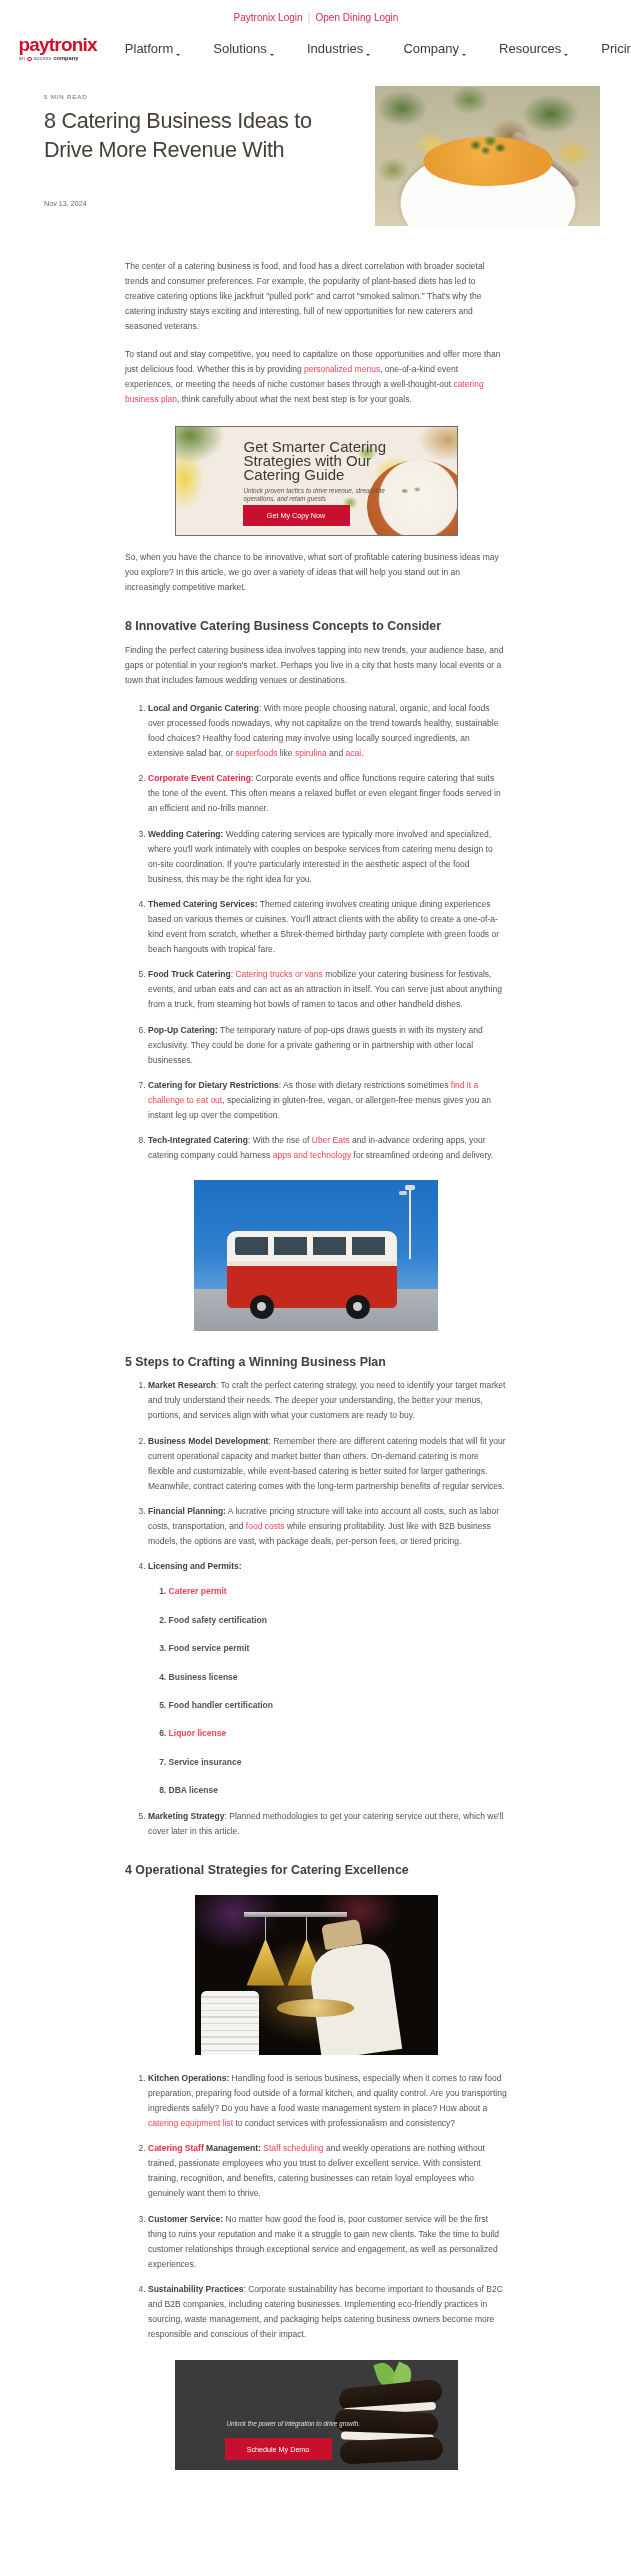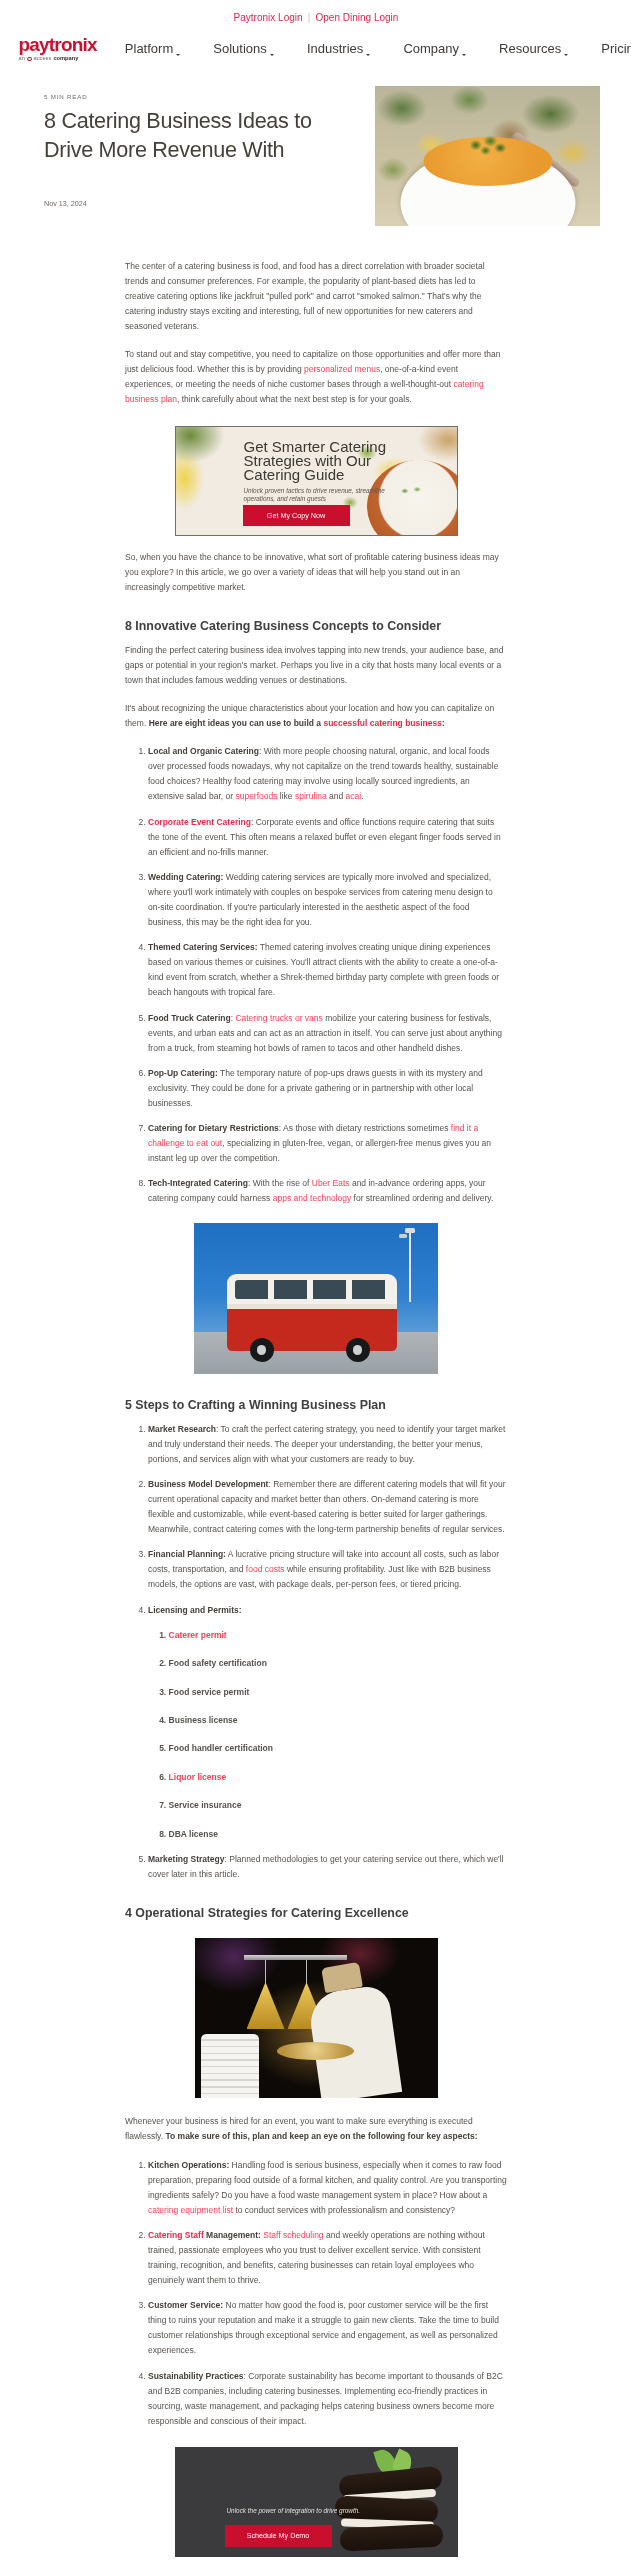--- a/index.html
+++ b/index.html
@@ -225,21 +225,20 @@
     <span class="tbowl"></span>
     <div class="cta-heading">Get Smarter Catering Strategies with Our Catering Guide</div>
     <div class="cta-sub">Unlock proven tactics to drive revenue, streamline operations, and retain guests</div>
     <button class="cta-btn">Get My Copy Now</button>
   </div>
 
   <p class="body-p"><span>So, when you have the chance to be innovative, what sort of profitable catering business ideas may you explore? In this article, we go over a variety of ideas that will help you stand out in an increasingly competitive market.</span></p>
 
   <h2>8 Innovative Catering Business Concepts to Consider</h2>
   <p class="body-p"><span>Finding the perfect catering business idea involves tapping into new trends, your audience base, and gaps or potential in your region's market. Perhaps you live in a city that hosts many local events or a town that includes famous wedding venues or destinations.</span></p>
-  <p class="body-p"><span>It's about recognizing the unique characteristics about your location and how you can capitalize on them. </span><span class="b">Here are eight ideas you can use to build a </span><a href="#" class="lnk b">successful catering business</a><span class="b">:</span></p>
   <ol class="main-list">
       <li><span class="b">Local and Organic Catering</span><span>: With more people choosing natural, organic, and local foods over processed foods nowadays, why not capitalize on the trend towards healthy, sustainable food choices? Healthy food catering may involve using locally sourced ingredients, an extensive salad bar, or </span><a href="#" class="lnk">superfoods</a><span> like </span><a href="#" class="lnk">spirulina</a><span> and </span><a href="#" class="lnk">acai</a><span>.</span></li>
       <li><a href="#" class="lnk b">Corporate Event Catering</a><span>: Corporate events and office functions require catering that suits the tone of the event. This often means a relaxed buffet or even elegant finger foods served in an efficient and no-frills manner.</span></li>
       <li><span class="b">Wedding Catering:</span><span> Wedding catering services are typically more involved and specialized, where you'll work intimately with couples on bespoke services from catering menu design to on-site coordination. If you're particularly interested in the aesthetic aspect of the food business, this may be the right idea for you.</span></li>
       <li><span class="b">Themed Catering Services:</span><span> Themed catering involves creating unique dining experiences based on various themes or cuisines. You'll attract clients with the ability to create a one-of-a-kind event from scratch, whether a Shrek-themed birthday party complete with green foods or beach hangouts with tropical fare.</span></li>
       <li><span class="b">Food Truck Catering</span><span>: </span><a href="#" class="lnk">Catering trucks or vans</a><span> mobilize your catering business for festivals, events, and urban eats and can act as an attraction in itself. You can serve just about anything from a truck, from steaming hot bowls of ramen to tacos and other handheld dishes.</span></li>
       <li><span class="b">Pop-Up Catering:</span><span> The temporary nature of pop-ups draws guests in with its mystery and exclusivity. They could be done for a private gathering or in partnership with other local businesses.</span></li>
       <li><span class="b">Catering for Dietary Restrictions</span><span>: As those with dietary restrictions sometimes </span><a href="#" class="lnk">find it a challenge to eat out</a><span>, specializing in gluten-free, vegan, or allergen-free menus gives you an instant leg up over the competition.</span></li>
       <li><span class="b">Tech-Integrated Catering</span><span>: With the rise of </span><a href="#" class="lnk">Uber Eats</a><span> and in-advance ordering apps, your catering company could harness </span><a href="#" class="lnk">apps and technology</a><span> for streamlined ordering and delivery.</span></li>
     </ol>
@@ -283,21 +282,20 @@
     <span class="rod r1"></span>
     <span class="rod r2"></span>
     <span class="cone c1"></span>
     <span class="cone c2"></span>
     <span class="chef"></span>
     <span class="chef-hat"></span>
     <span class="plates"></span>
     <span class="gold-tray"></span>
   </div>
 
-  <p class="body-p"><span>Whenever your business is hired for an event, you want to make sure everything is executed flawlessly. </span><span class="b">To make sure of this, plan and keep an eye on the following four key aspects:</span></p>
   <ol class="main-list">
       <li><span class="b">Kitchen Operations:</span><span> Handling food is serious business, especially when it comes to raw food preparation, preparing food outside of a formal kitchen, and quality control. Are you transporting ingredients safely? Do you have a food waste management system in place? How about a </span><a href="#" class="lnk">catering equipment list</a><span> to conduct services with professionalism and consistency?</span></li>
       <li><a href="#" class="lnk b">Catering Staff</a><span class="b"> Management:</span><span> </span><a href="#" class="lnk">Staff scheduling</a><span> and weekly operations are nothing without trained, passionate employees who you trust to deliver excellent service. With consistent training, recognition, and benefits, catering businesses can retain loyal employees who genuinely want them to thrive.</span></li>
       <li><span class="b">Customer Service:</span><span> No matter how good the food is, poor customer service will be the first thing to ruins your reputation and make it a struggle to gain new clients. Take the time to build customer relationships through exceptional service and engagement, as well as personalized experiences.</span></li>
       <li><span class="b">Sustainability Practices</span><span>: Corporate sustainability has become important to thousands of B2C and B2B companies, including catering businesses. Implementing eco-friendly practices in sourcing, waste management, and packaging helps catering business owners become more responsible and conscious of their impact.</span></li>
     </ol>
 
   <div class="cta cta-demo">
     <div class="cookies">
       <span class="mint m1"></span>

